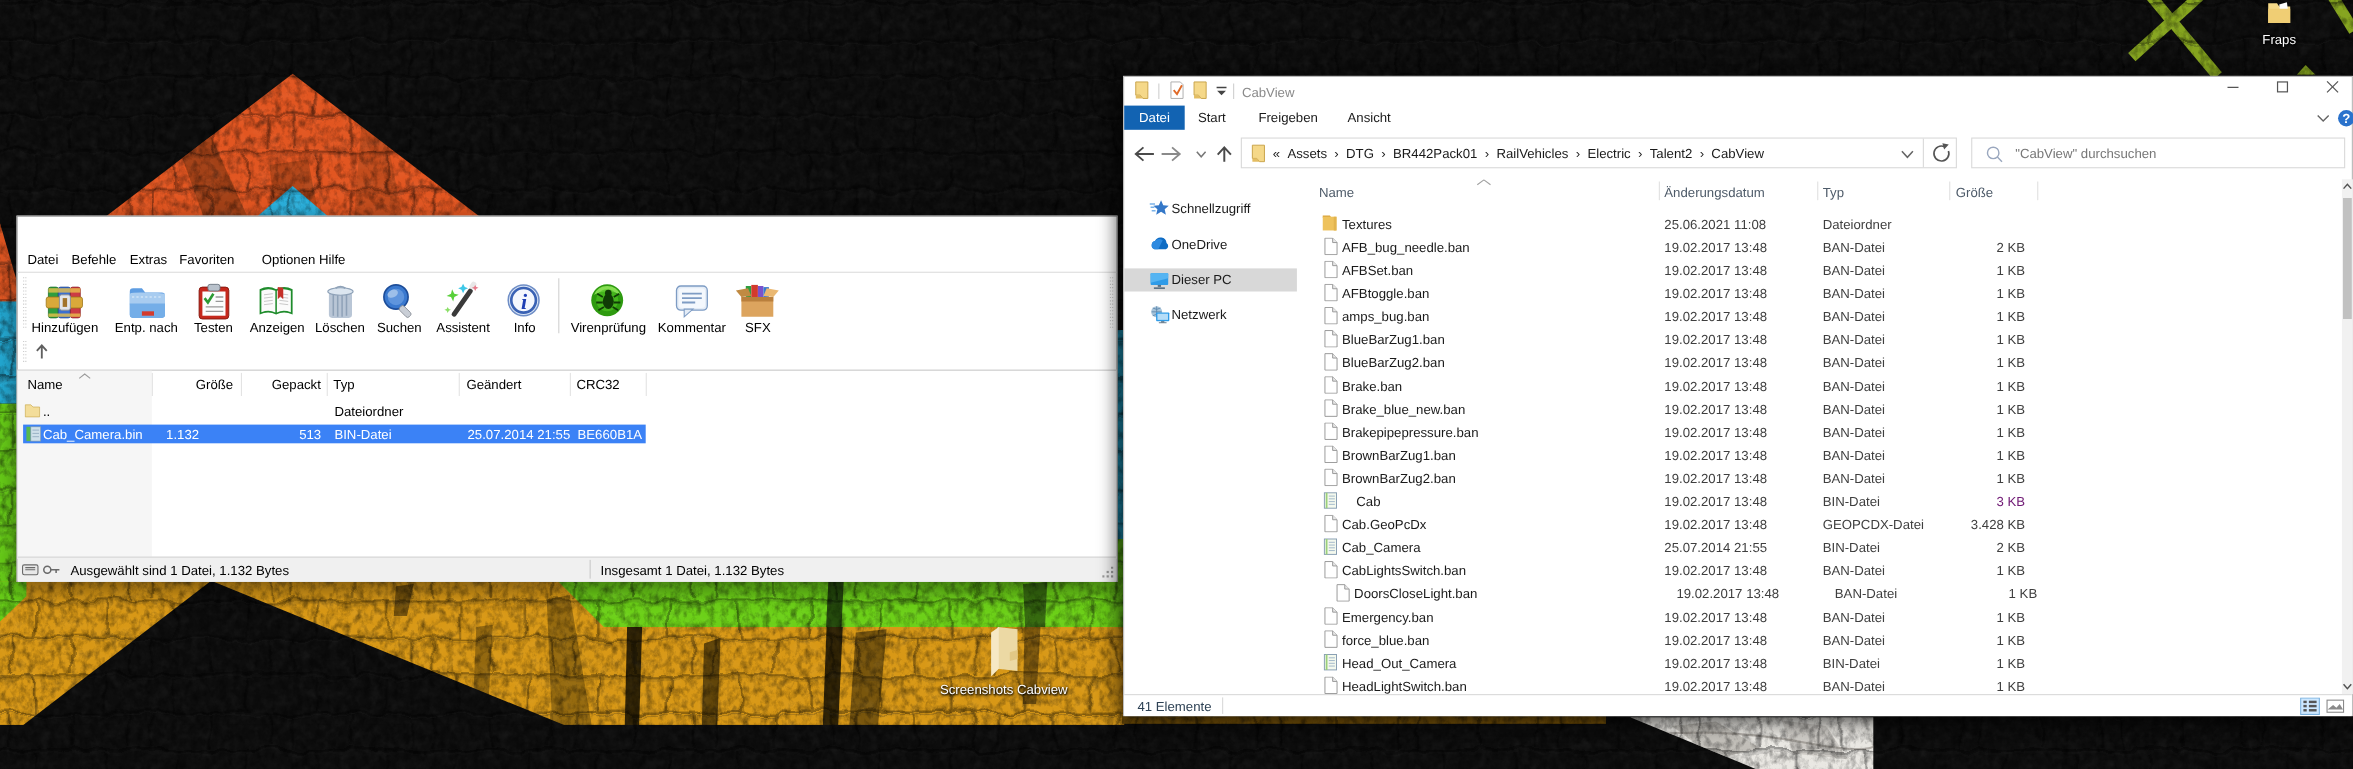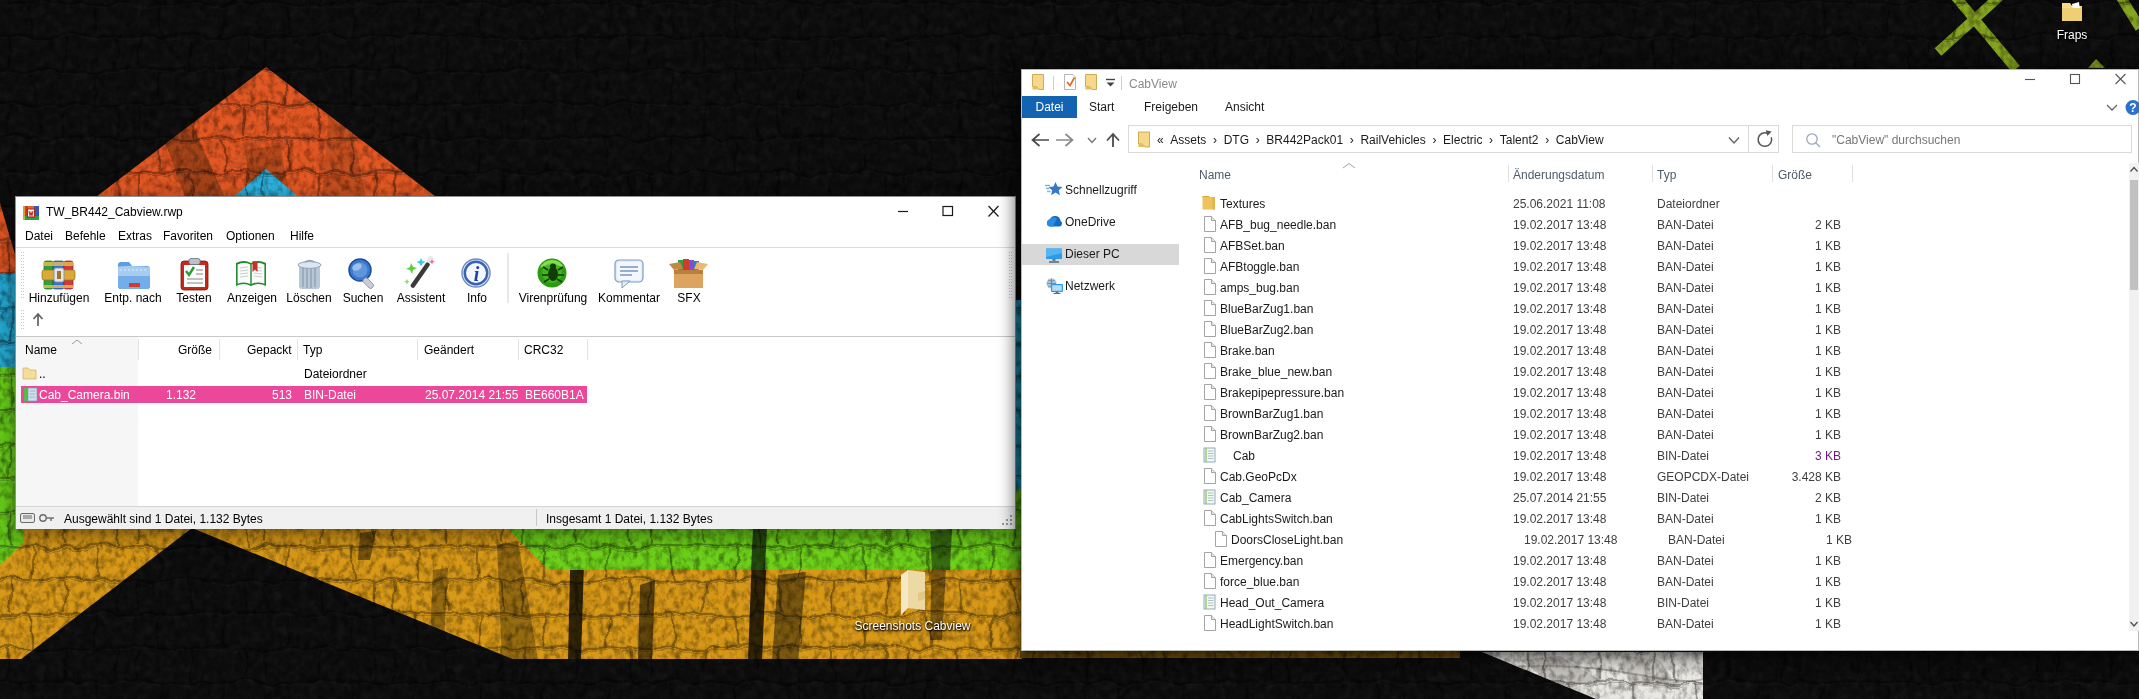--- a/index.html
+++ b/index.html
@@ -128,45 +128,27 @@
 <svg width="30" height="46">
 <polygon points="9,1 27,3 27,41 9,39" fill="#ecd9a4"></polygon>
 <polygon points="20,24 27,22 27,30 20,32" fill="#e2c886"></polygon>
 <polygon points="3,6 10,1 10,39 3,46" fill="#f6e8c4"></polygon>
 </svg>
 <div class="lbl">Screenshots Cabview</div>
 </div>
 
 <div class="win" id="winrar" style="left:15px;top:196px;width:1001px;height:333px;border:1px solid #919191;box-sizing:border-box;box-shadow:0 6px 18px rgba(0,0,0,0.45);">
 
-  <div class="abs" style="left:0;top:0;width:100%;height:28px;">
-    <svg class="abs" style="left:7px;top:8px;" width="16" height="16">
-      <rect x="0" y="1" width="5" height="14" fill="#cc3b2a"></rect>
-      <rect x="5" y="1" width="6" height="14" fill="#e0662c"></rect>
-      <rect x="11" y="1" width="5" height="14" fill="#4055bc"></rect>
-      <rect x="0" y="11" width="16" height="4" fill="#2f9e3f"></rect>
-      <rect x="4.5" y="4" width="7" height="8" fill="#f4f4f4" stroke="#a82820" stroke-width="1"></rect>
-      <path d="M6 6 L7 10.5 L8 7.5 L9 10.5 L10 6" stroke="#c03028" stroke-width="1.1" fill="none"></path>
-      <rect x="0" y="1" width="2" height="14" fill="#e8c23c" opacity="0.7"></rect>
-    </svg>
-    <div class="abs t12" style="left:30px;top:9px;color:#000;">TW_BR442_Cabview.rwp</div>
-    <svg class="abs" style="left:865px;top:0;" width="135" height="28">
-      <line x1="17" y1="14.5" x2="27" y2="14.5" stroke="#1a1a1a" stroke-width="1.2"></line>
-      <rect x="62" y="9.5" width="9.5" height="9" fill="none" stroke="#1a1a1a" stroke-width="1.2"></rect>
-      <line x1="107.5" y1="9" x2="117.5" y2="19.5" stroke="#1a1a1a" stroke-width="1.2"></line>
-      <line x1="117.5" y1="9" x2="107.5" y2="19.5" stroke="#1a1a1a" stroke-width="1.2"></line>
-    </svg>
-  </div>
 
   <div class="abs t12" style="left:0;top:28px;width:100%;height:22px;color:#000;">
     <span class="abs" style="left:9px;top:5px;">Datei</span>
     <span class="abs" style="left:49px;top:5px;">Befehle</span>
     <span class="abs" style="left:102px;top:5px;">Extras</span>
     <span class="abs" style="left:147px;top:5px;">Favoriten</span>
-    <span class="abs" style="left:210px;top:5px;text-align:right;">Optionen</span>
+    <span class="abs" style="left:222px;top:5px;text-align:right;">Optionen</span>
     <span class="abs" style="left:274px;top:5px;">Hilfe</span>
   </div>
 
   <div class="abs" style="left:0;top:50px;width:999px;height:90px;border-top:1px solid #dcdcdc;" id="rartools">
   <svg class="abs" style="left:0;top:0;" width="999" height="90">
 
     <g transform="translate(26,11)">
       <rect x="2" y="2" width="9" height="28" rx="2" fill="#2f9e3f" stroke="#1c6b28" stroke-width="0.7"></rect>
       <rect x="11" y="2" width="11" height="28" rx="2" fill="#3a6fd0" stroke="#23488e" stroke-width="0.7"></rect>
       <rect x="22" y="2" width="9" height="28" rx="2" fill="#cc3b45" stroke="#8e2028" stroke-width="0.7"></rect>
@@ -338,30 +320,30 @@
     </div>
 
     <div class="abs t12" style="left:0;top:27px;width:100%;height:18px;color:#000;">
       <svg class="abs" style="left:6px;top:1px;" width="15" height="15">
         <polygon points="1,3 6,3 8,5 14,5 14,14 1,14" fill="#f3dd9a" stroke="#caa94e" stroke-width="0.6"></polygon>
       </svg>
       <span class="abs" style="left:23px;top:4px;">..</span>
       <span class="abs" style="left:288px;top:4px;">Dateiordner</span>
     </div>
 
-    <div class="abs t12" style="left:5px;top:49px;width:566px;height:17px;background:#ec4899;color:#fff;">
+    <div class="abs t12" style="left:5px;top:49px;width:566px;height:17px;background:#3b82f6;color:#fff;">
       <svg class="abs" style="left:2px;top:1px;" width="15" height="15">
         <rect x="1" y="1" width="4" height="13" fill="#57b94d"></rect>
         <rect x="5" y="1" width="9" height="13" fill="#cfe0ea" stroke="#7e98ad" stroke-width="0.6"></rect>
         <line x1="6.5" y1="4" x2="12.5" y2="4" stroke="#8aa5bb" stroke-width="0.7"></line>
         <line x1="6.5" y1="7" x2="12.5" y2="7" stroke="#8aa5bb" stroke-width="0.7"></line>
         <line x1="6.5" y1="10" x2="12.5" y2="10" stroke="#8aa5bb" stroke-width="0.7"></line>
       </svg>
       <span class="abs" style="left:18px;top:3px;">Cab_Camera.bin</span>
-      <span class="abs" style="left:130px;top:3px;width:60px;text-align:center;">1.132</span>
+      <span class="abs" style="left:130px;top:3px;width:60px;text-align:left;">1.132</span>
       <span class="abs" style="left:211px;top:3px;width:60px;text-align:right;">513</span>
       <span class="abs" style="left:283px;top:3px;">BIN-Datei</span>
       <span class="abs" style="left:404px;top:3px;">25.07.2014 21:55</span>
       <span class="abs" style="left:504px;top:3px;">BE660B1A</span>
     </div>
   </div>
 
   <div class="abs" style="left:0;top:309px;width:999px;height:22px;background:#f0f0f0;border-top:1px solid #d4d4d4;color:#000;">
     <svg class="abs" style="left:4px;top:4px;" width="40" height="13">
       <rect x="0.5" y="2.5" width="14" height="9" rx="1.5" fill="#e8e8e8" stroke="#6a6a6a"></rect>
@@ -719,20 +701,37 @@
           <path d="M2.5 0.5 L9.5 0.5 L13.5 4.5 L13.5 15.5 L2.5 15.5 Z" fill="#fff" stroke="#9a9a9a" stroke-width="0.9"></path>
           <path d="M9.5 0.5 L9.5 4.5 L13.5 4.5" fill="#e8e8e8" stroke="#9a9a9a" stroke-width="0.9"></path>
         </svg>
         <span class="abs t12" style="left:198px;top:5px;">HeadLightSwitch.ban</span>
         <span class="abs t12" style="left:491px;top:5px;color:#3f3f3f;">19.02.2017 13:48</span>
         <span class="abs t12" style="left:635px;top:5px;color:#3f3f3f;">BAN-Datei</span>
         <span class="abs t12" style="left:719px;top:5px;width:100px;text-align:right;color:#3f3f3f;">1 KB</span>
       </div>
 </div>
 
+  <div class="abs" style="left:0;top:561px;width:1116px;height:19px;border-top:1px solid #d9d9d9;background:#fff;">
+    <span class="abs t12" style="left:12px;top:4px;color:#2d4154;">41 Elemente</span>
+    <div class="abs" style="left:89px;top:2px;width:1px;height:15px;background:#d9d9d9;"></div>
+    <svg class="abs" style="left:1069px;top:2px;" width="46" height="17">
+      <rect x="0.5" y="0.5" width="17" height="15" fill="#cde8ff" stroke="#7ab0dd"></rect>
+      <g fill="#555">
+          <rect x="3" y="3" width="3" height="2.2"></rect>
+          <rect x="3" y="6.8" width="3" height="2.2"></rect>
+          <rect x="3" y="10.6" width="3" height="2.2"></rect>
+          <rect x="8" y="3" width="7" height="2.2"></rect>
+          <rect x="8" y="6.8" width="7" height="2.2"></rect>
+          <rect x="8" y="10.6" width="7" height="2.2"></rect>
+        </g>
+      <rect x="24.5" y="2.5" width="15" height="11" fill="#fff" stroke="#8a8a8a"></rect>
+      <path d="M25 11 L30 7 L33 9.5 L36 6 L39 11 Z" fill="#8a8a8a"></path>
+    </svg>
+  </div>
 
   <div class="abs" style="left:1107px;top:93px;width:10px;height:468px;background:#f1f1f1;">
     <svg class="abs" style="left:0;top:2px;" width="10" height="10">
         <path d="M1.5 6.5 L5 2.5 L8.5 6.5" fill="none" stroke="#505050" stroke-width="1.3"></path>
       </svg>
     <div class="abs" style="left:1px;top:17px;width:8px;height:110px;background:#c1c1c1;"></div>
     <svg class="abs" style="left:0;top:456px;" width="10" height="10">
         <path d="M1.5 3 L5 7 L8.5 3" fill="none" stroke="#505050" stroke-width="1.3"></path>
       </svg>
   </div>

